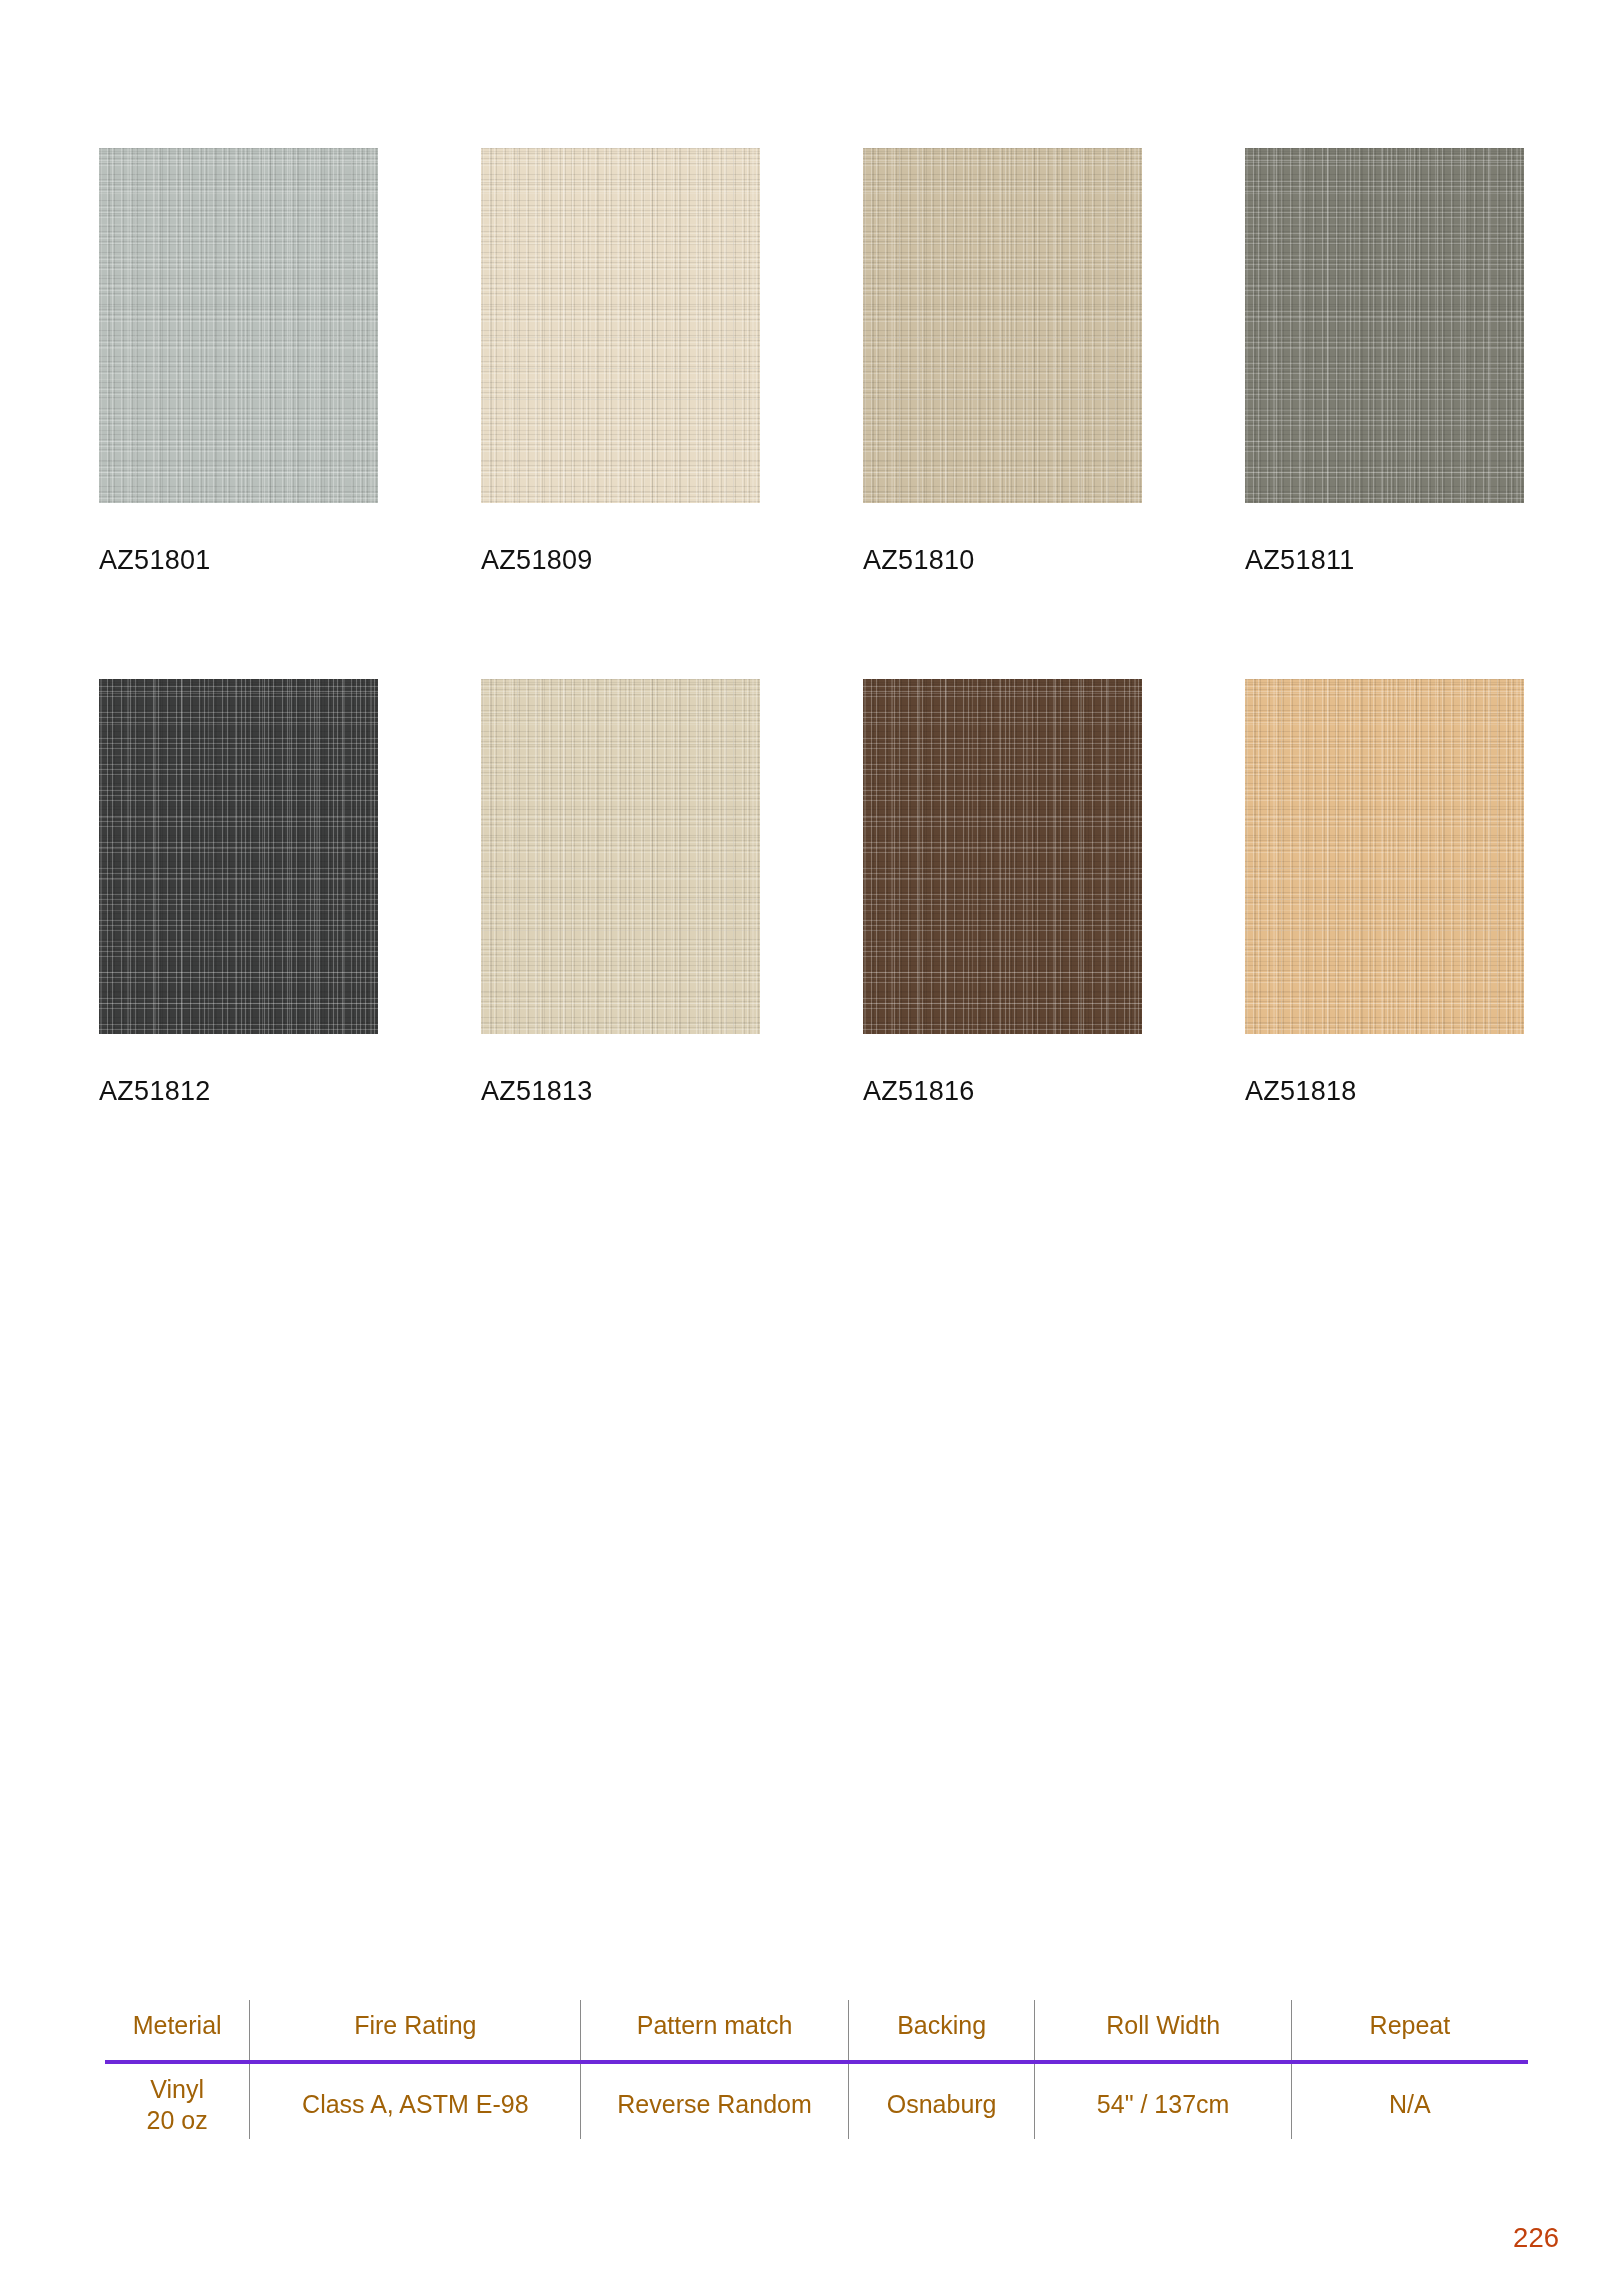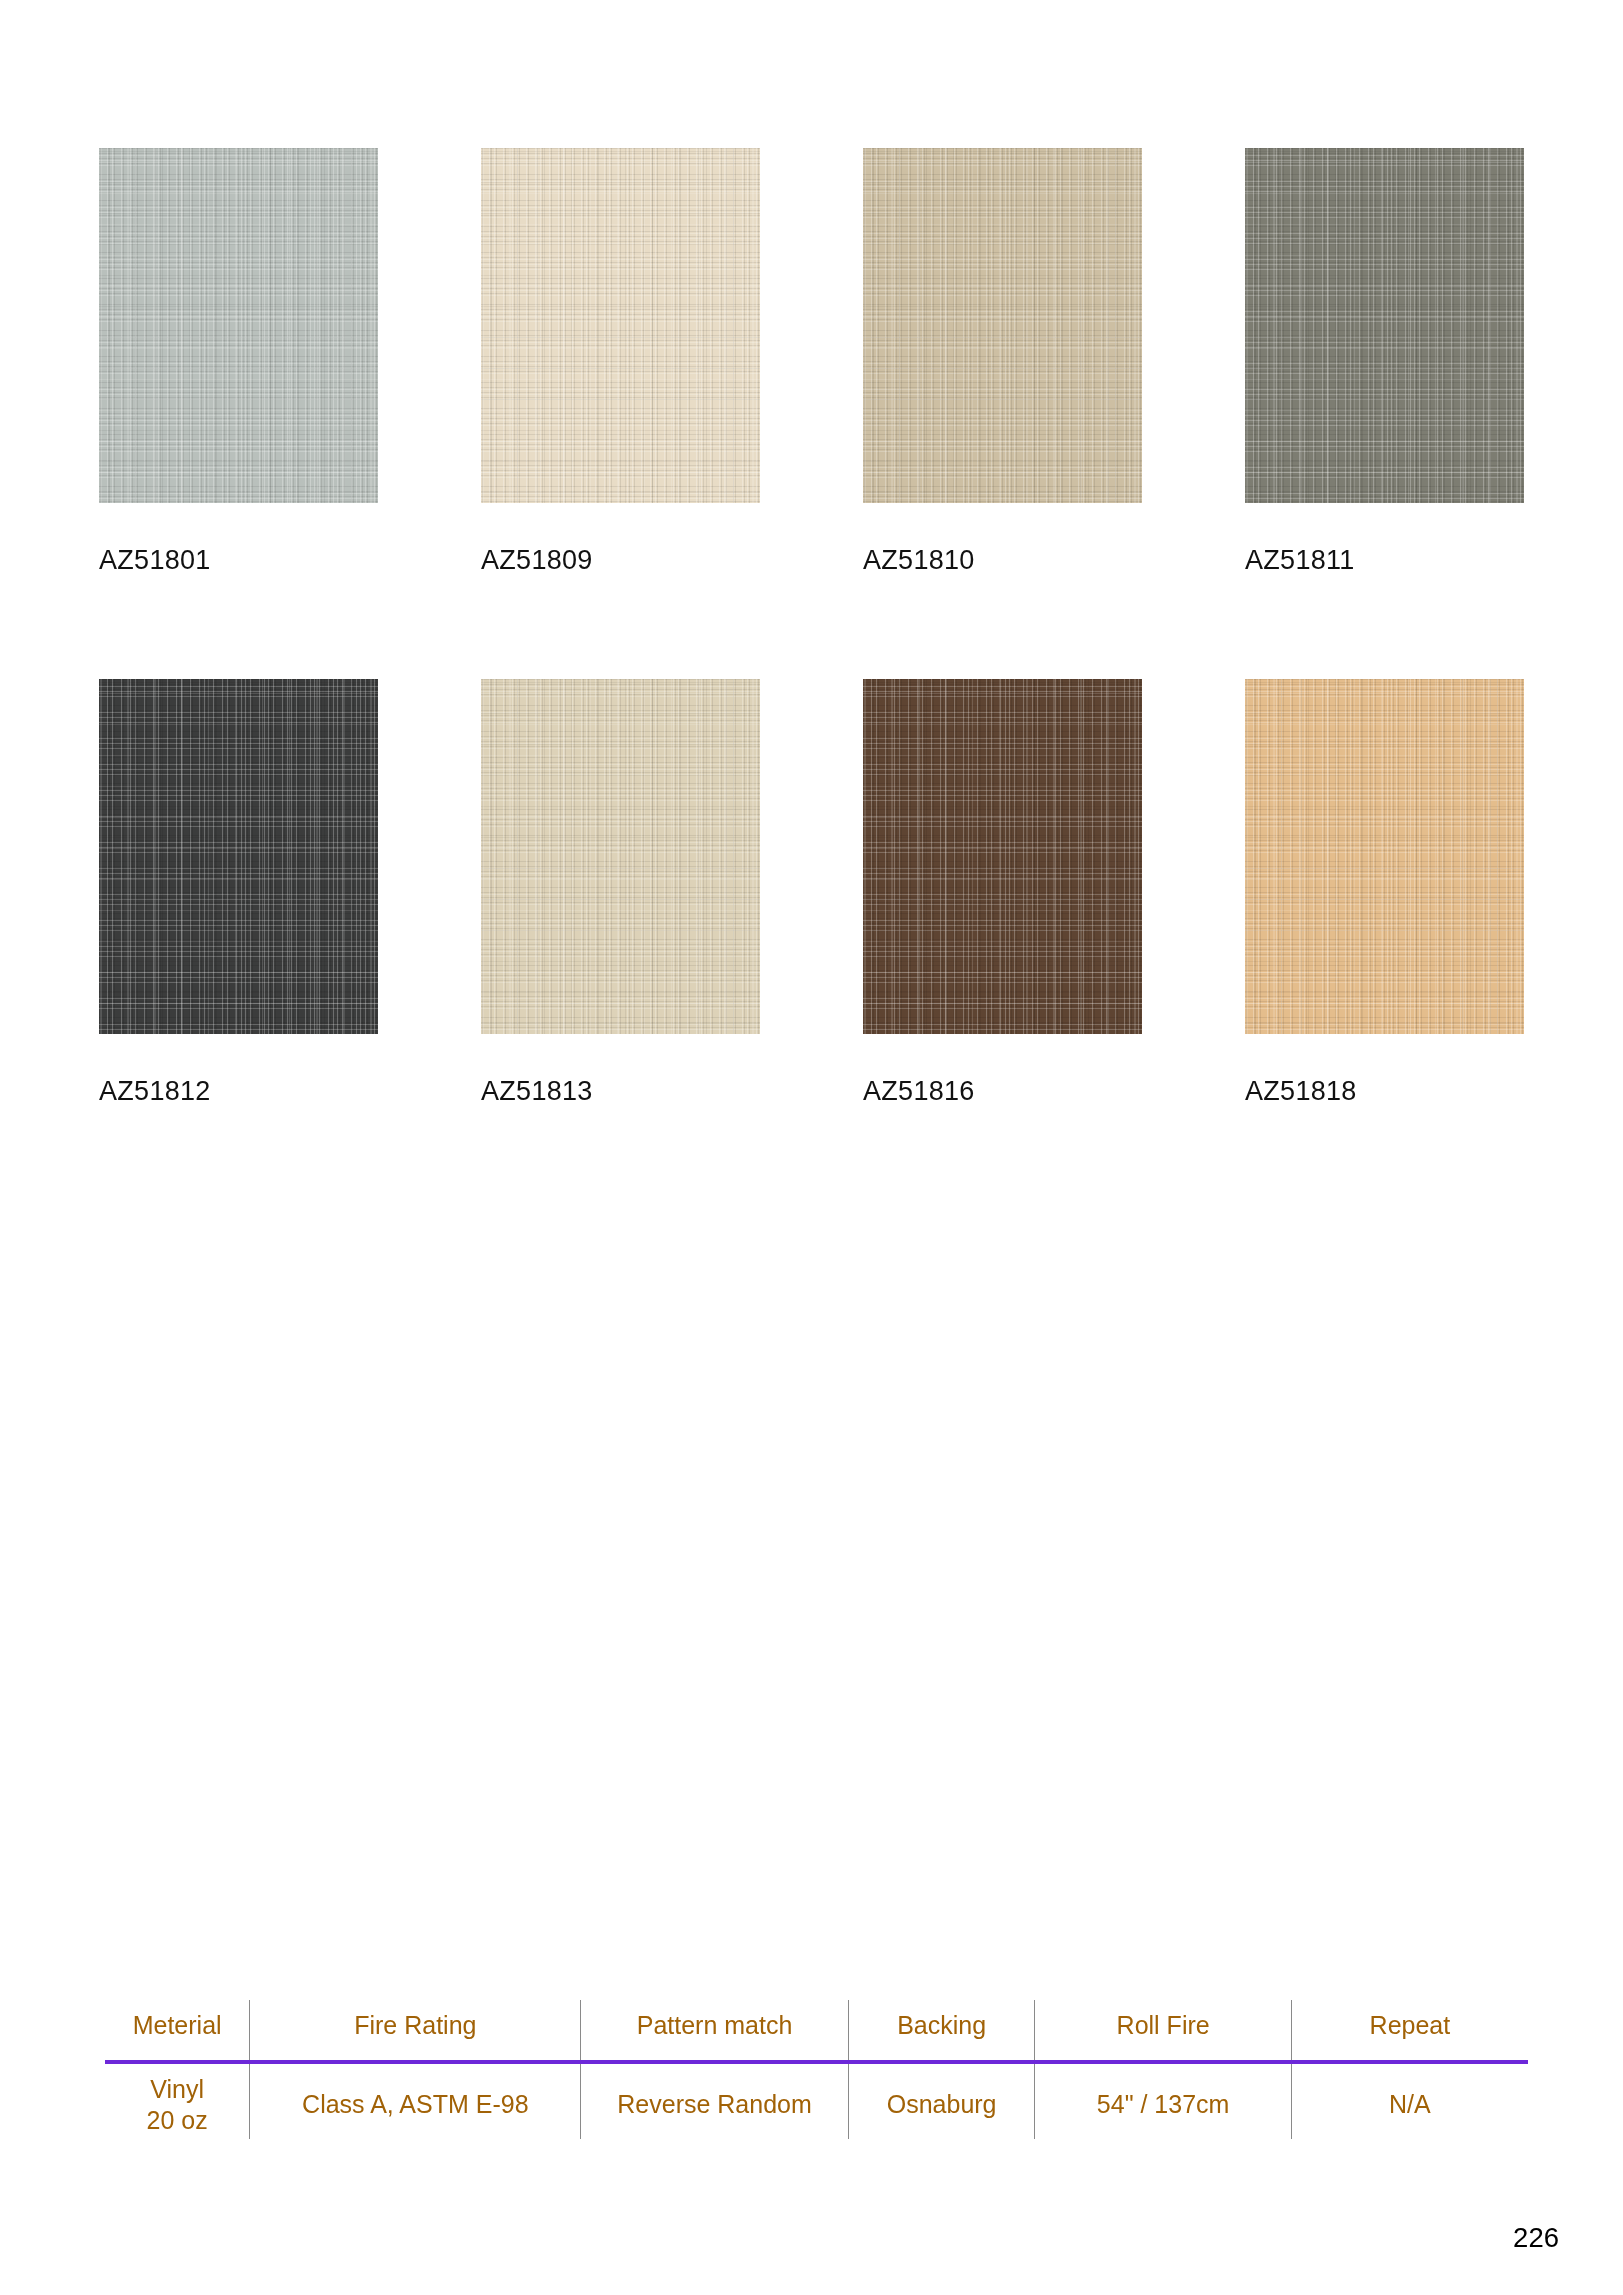--- a/index.html
+++ b/index.html
@@ -161,21 +161,21 @@
   .col-repeat     { width: 234px; }
 
   .material-cell span { display: block; line-height: 1.22; }
 
   
   .page-number {
     position: absolute;
     right: 65px;
     top: 2222px;
     font-size: 27.5px;
-    color: #000000;
+    color: #c2410c;
   }
 </style>
 </head>
 <body>
 
 <div class="page">
 
   <div class="swatch-grid">
 
     <div class="swatch-row">
@@ -219,21 +219,21 @@
 
   </div>
 
   <table class="spec-table">
     <thead>
       <tr>
         <th class="col-material">Meterial</th>
         <th class="col-fire">Fire Rating</th>
         <th class="col-pattern">Pattern match</th>
         <th class="col-backing">Backing</th>
-        <th class="col-rollwidth">Roll Fire</th>
+        <th class="col-rollwidth">Roll Width</th>
         <th class="col-repeat">Repeat</th>
       </tr>
     </thead>
     <tbody>
       <tr>
         <td class="material-cell">
           <span>Vinyl</span>
           <span>20 oz</span>
         </td>
         <td>Class A, ASTM E-98</td>

